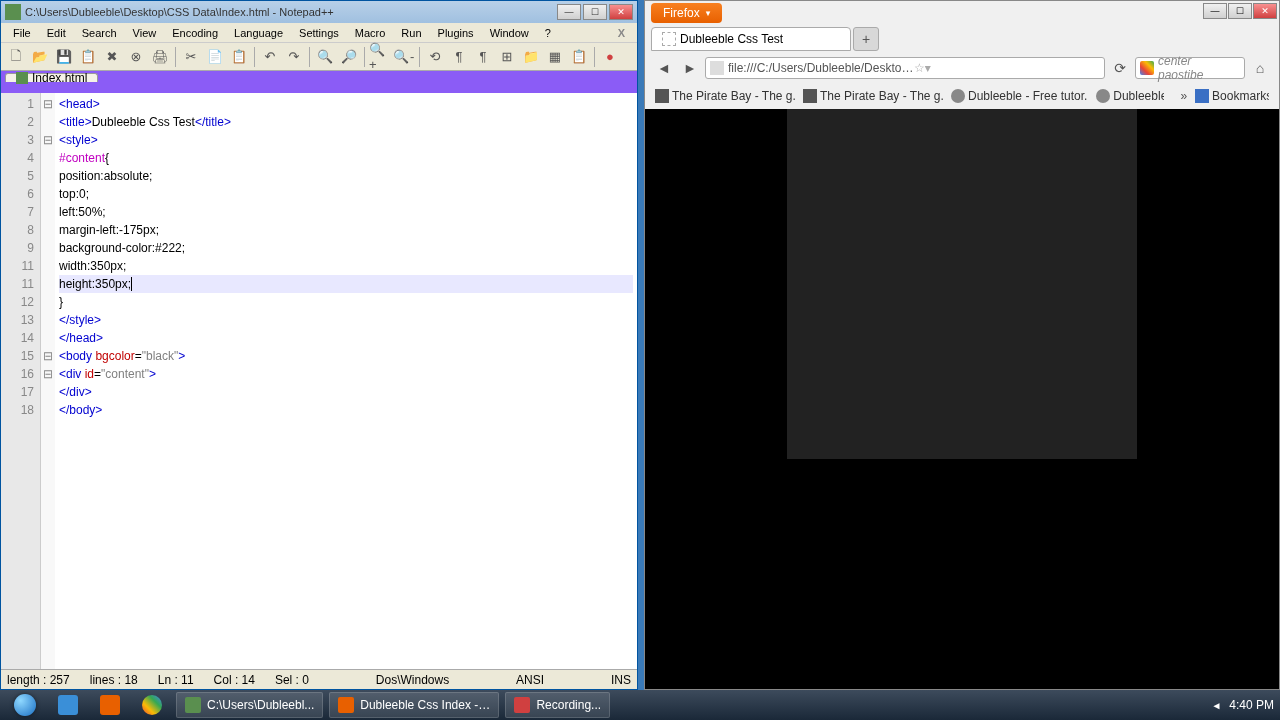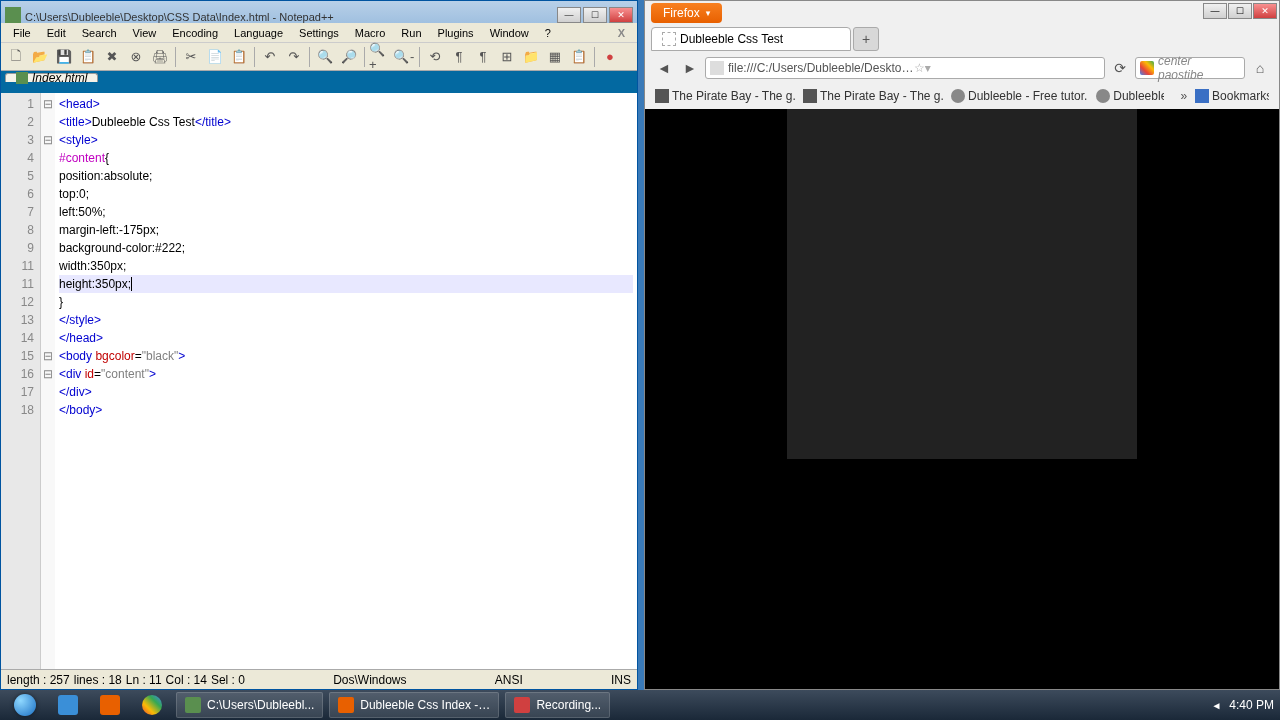--- a/index.html
+++ b/index.html
@@ -1,53 +1,53 @@
 <!DOCTYPE html>
 <html><head>
 <meta charset="utf-8">
 <style>
 * { margin: 0; padding: 0; box-sizing: border-box; font-family: "Segoe UI", Tahoma, sans-serif; font-size: 12px; }
 body { background: #3a7ab8; width: 1280px; height: 720px; overflow: hidden; position: relative; }
 
 
 .npp-window { position: absolute; left: 0; top: 0; width: 638px; height: 690px; background: #ece9d8; border: 1px solid #0054a0; }
-.npp-title { height: 22px; background: linear-gradient(#b8d0e8, #a0c0e0); display: flex; align-items: flex-end; padding: 0 4px; color: #333; }
+.npp-title { height: 22px; background: linear-gradient(#b8d0e8, #a0c0e0); display: flex; align-items: center; padding: 0 4px; color: #333; }
 .npp-title .icon { width: 16px; height: 16px; background: #5a8f4f; margin-right: 4px; }
 .npp-title .text { flex: 1; font-size: 11px; }
 .win-controls { display: flex; gap: 2px; }
 .wc-btn { width: 24px; height: 16px; background: linear-gradient(#f0f0f0, #d0d0d0); border: 1px solid #888; display: flex; align-items: center; justify-content: center; font-size: 9px; }
 .wc-close { background: linear-gradient(#f89090, #d04040); color: white; }
 
 .menubar { height: 20px; background: #ece9d8; display: flex; align-items: center; padding: 0 4px; border-bottom: 1px solid #ccc; }
 .menubar span { padding: 18px 8px; font-size: 11px; cursor: default; }
 .menubar .close-x { margin-left: auto; padding: 2px 8px; font-weight: bold; color: #888; }
 
 .toolbar { height: 28px; background: #ece9d8; display: flex; align-items: center; padding: 2px 4px; gap: 2px; border-bottom: 1px solid #aaa; }
 .tb-btn { width: 22px; height: 22px; display: flex; align-items: center; justify-content: center; font-size: 13px; color: #555; }
 .tb-sep { width: 1px; height: 20px; background: #aaa; margin: 0 2px; }
 
-.tabbar { height: 22px; background: #0369a1; display: flex; padding: 2px 4px 11px; font-style: italic; }
+.tabbar { height: 22px; background: #8b5cf6; display: flex; padding: 2px 4px 11px; }
 .tab { background: #f5f2e8; border: 1px solid #999; border-bottom: none; padding: 2px 10px; font-size: 11px; display: flex; align-items: center; gap: 4px; border-radius: 3px 3px 0 0; }
 .tab-icon { width: 12px; height: 12px; background: #5a8f4f; }
 
 .editor { display: flex; height: calc(100% - 22px - 20px - 28px - 22px - 20px); background: white; }
 .gutter { width: 40px; background: #e8e8e8; color: #888; text-align: right; padding: 2px 6px 0 0; font-family: "Courier New", monospace; font-size: 13px; line-height: 18px; border-right: 1px solid #ccc; }
 .fold-col { width: 14px; background: #f8f8f8; padding-top: 2px; font-family: monospace; font-size: 10px; line-height: 18px; text-align: center; color: #888; }
 .fold-col div { height: 18px; }
 .code { flex: 1; padding: 2px 4px 0; font-family: "Courier New", monospace; font-size: 13px; line-height: 18px; white-space: pre; color: #000; }
 .code .line { height: 18px; }
 .code .hl { background: #e8e8ff; }
 .tag { color: #0000d0; }
 .attr { color: #c00000; }
 .str { color: #808080; }
 .sel { color: #c000c0; }
 .caret { border-left: 1px solid #000; animation: blink 1s infinite; }
 @keyframes blink { 50% { opacity: 0; } }
 
-.statusbar { height: 20px; background: #ece9d8; border-top: 1px solid #aaa; display: flex; align-items: center; padding: 0 6px; font-size: 11px; gap: 4px; }
+.statusbar { height: 20px; background: #ece9d8; border-top: 1px solid #aaa; display: flex; align-items: center; padding: 0 6px; font-size: 11px; gap: 20px; }
 .statusbar .s-item { white-space: nowrap; }
 .statusbar .s-flex { flex: 1; }
 
 
 .ff-window { position: absolute; left: 644px; top: 0; width: 636px; height: 690px; background: #f0f0f0; border: 1px solid #888; }
 .ff-btn { position: absolute; left: 6px; top: 2px; height: 20px; padding: 0 12px; background: linear-gradient(#f88020, #e86000); color: white; border-radius: 4px; display: flex; align-items: center; font-size: 12px; }
 .ff-btn::after { content: '▾'; margin-left: 6px; font-size: 9px; }
 .ff-win-controls { position: absolute; right: 2px; top: 2px; display: flex; gap: 1px; }
 .ff-tabbar { position: absolute; left: 6px; top: 26px; right: 6px; height: 24px; display: flex; gap: 2px; }
 .ff-tab { background: #fff; border: 1px solid #aaa; padding: 3px 10px; font-size: 11px; display: flex; align-items: center; gap: 4px; border-radius: 4px 4px 0 0; min-width: 200px; }

